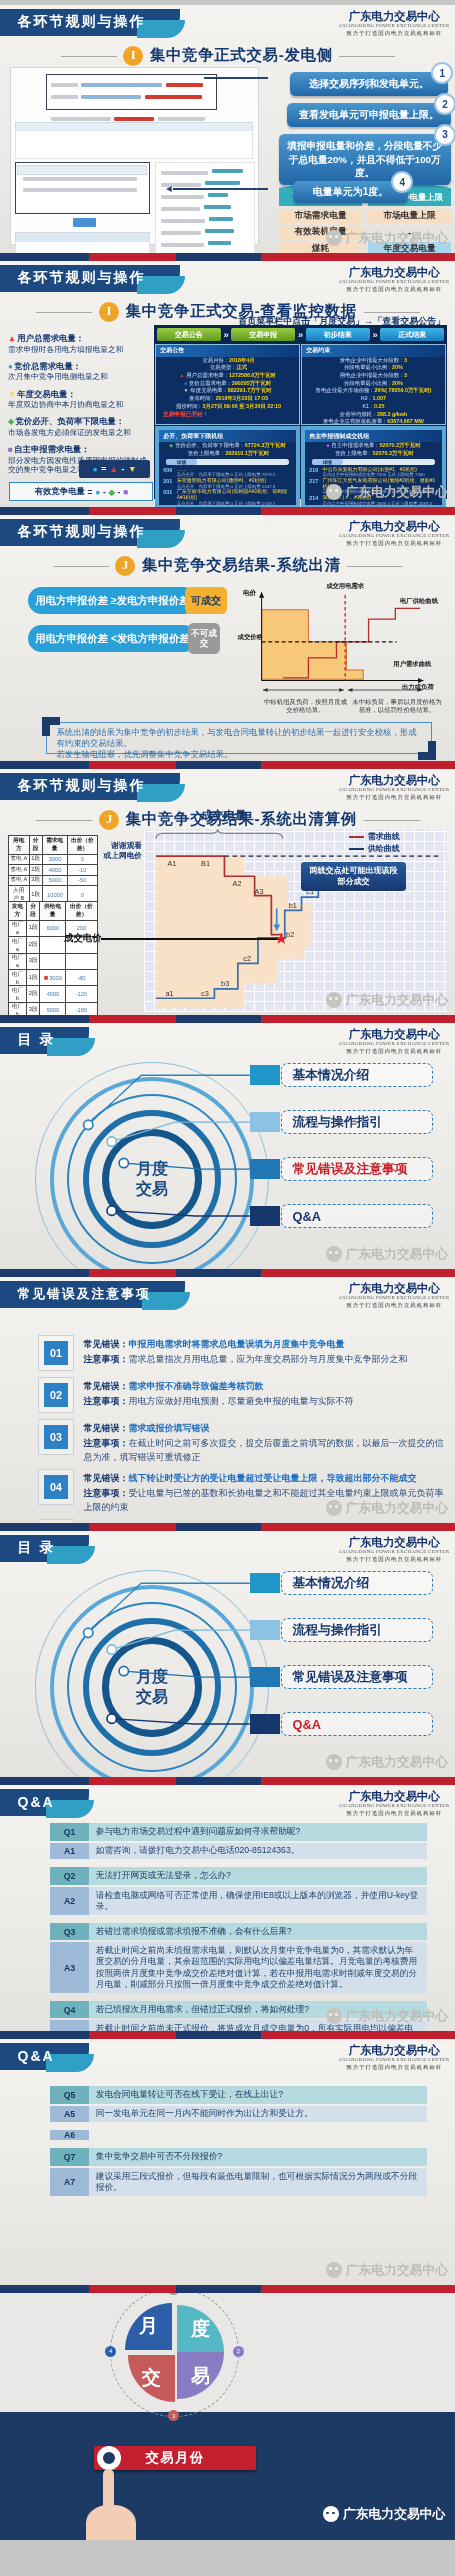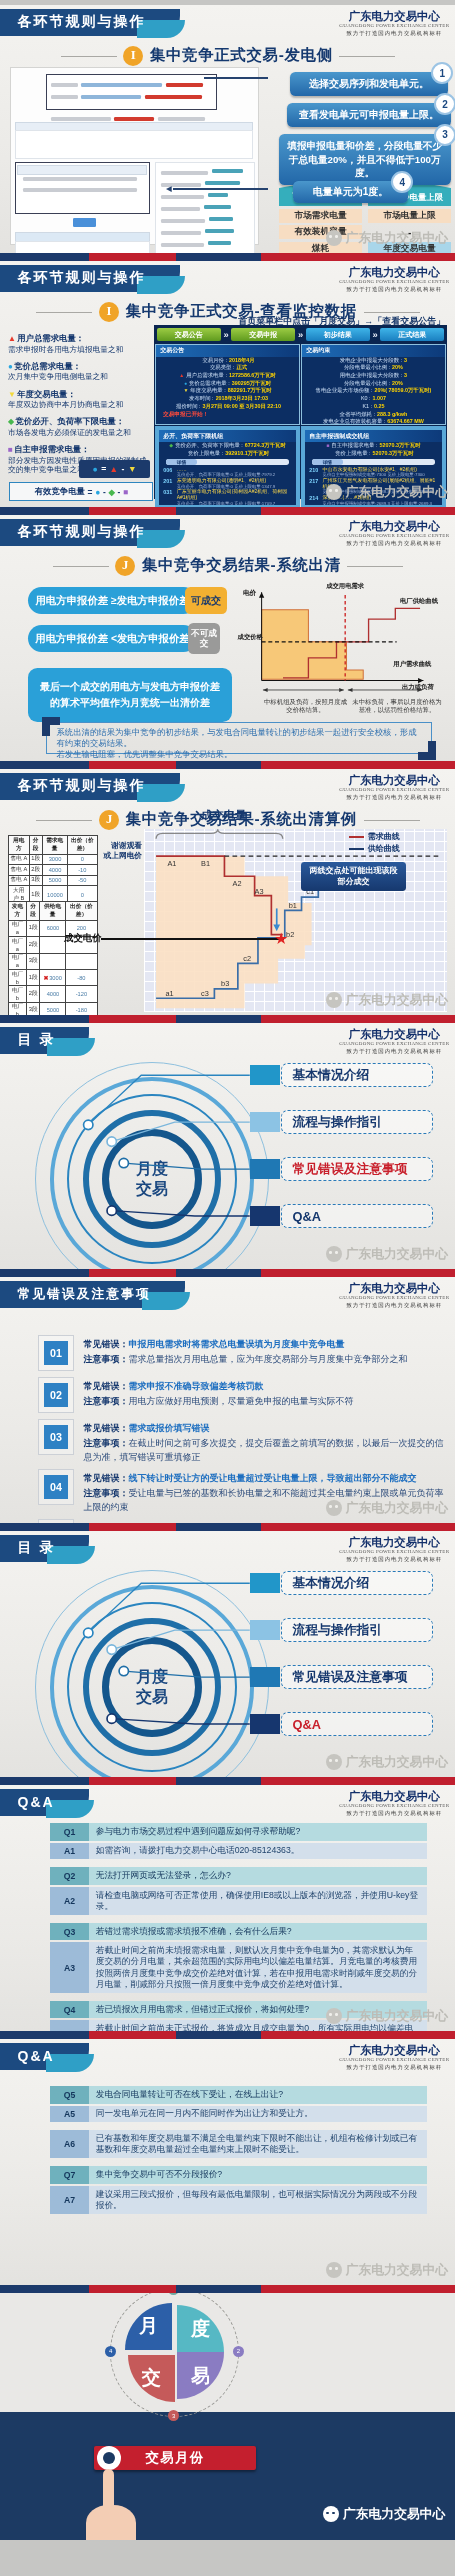--- a/index.html
+++ b/index.html
@@ -602,23 +602,20 @@
     </div>
 
     <div class="pill" style="top:72px;">
         <span>用电方申报价差 ≥发电方申报价差</span>
       </div>
     <div class="ptag yellow" style="left:185px;top:72px;">可成交</div>
     <div class="pill" style="top:110px;">
         <span>用电方申报价差 &lt;发电方申报价差</span>
       </div>
     <div class="ptag gray" style="left:188px;top:108px;">不可成交</div>
-    <div class="bigbox">
-        <span>最后一个成交的用电方与发电方申报价差的算术平均值作为月竞统一出清价差</span>
-      </div>
 
     <div class="chart3">
       <svg width="211" height="119" viewBox="0 0 315 178">
         <polygon points="38,46 108,46 108,94 165,94 165,136 190,136 190,150 38,150" fill="#f7c878" stroke="#d0703a" stroke-width="1.5"></polygon>
         <line x1="38" y1="152" x2="280" y2="152" stroke="#111" stroke-width="1.5"></line>
         <polygon points="280,152 272,148 272,156" fill="#111"></polygon>
         <line x1="38" y1="152" x2="38" y2="20" stroke="#111" stroke-width="1.5"></line>
         <polygon points="38,20 34,28 42,28" fill="#111"></polygon>
         <path d="M70,148 H108 V118 H150 V94 H198 V60 H238 V44 H275" fill="none" stroke="#b03030" stroke-width="2"></path>
         <line x1="163" y1="24" x2="163" y2="152" stroke="#cc2222" stroke-width="2" stroke-dasharray="5 4"></line>
@@ -1093,21 +1090,20 @@
           </div>
           <div class="qa-row">
             <span class="acell">A5</span>
             <span class="atext">同一发电单元在同一月内不能同时作为出让方和受让方。</span>
           </div>
         </div>
 
         <div class="qa-pair">
           <div class="qa-row">
             <span class="acell">A6</span>
-            <span class="atext">已有基数和年度交易电量不满足全电量约束下限时不能出让，机组有检修计划或已有基数和年度交易电量超过全电量约束上限时不能受让。</span>
           </div>
         </div>
 
         <div class="qa-pair">
           <div class="qa-row">
             <span class="qcell">Q7</span>
             <span class="qtext">集中竞争交易中可否不分段报价?</span>
           </div>
           <div class="qa-row">
             <span class="acell">A7</span>

